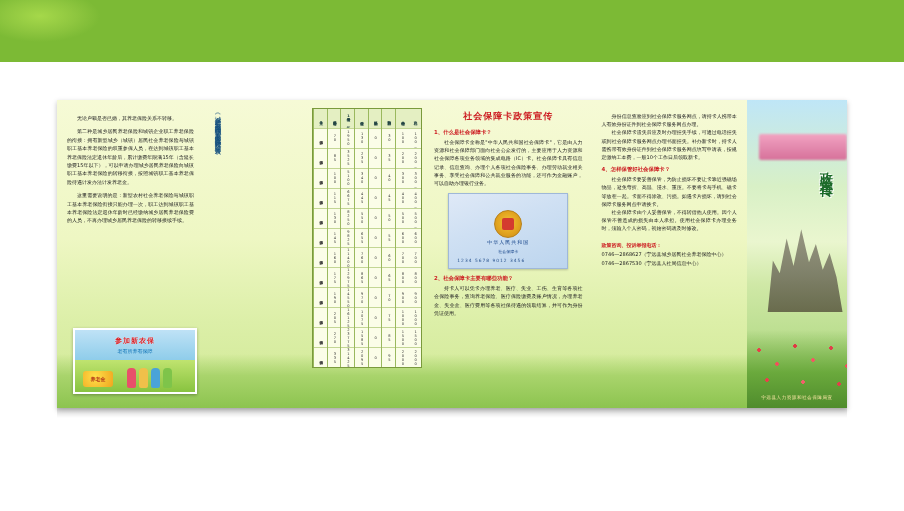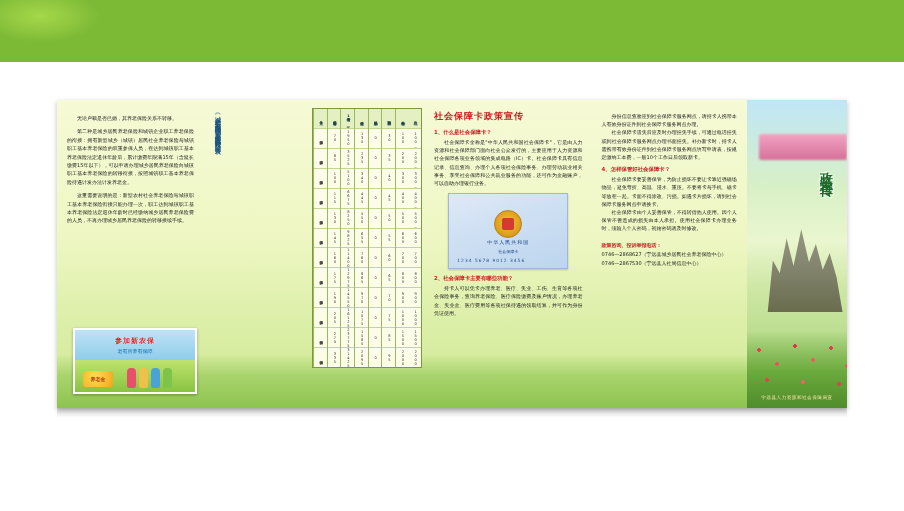--- a/index.html
+++ b/index.html
@@ -105,21 +105,21 @@
     font-size:3.6px;line-height:1.05;color:#333;
     writing-mode:vertical-rl;text-orientation:upright;
     display:flex;align-items:center;justify-content:center;
     overflow:hidden;padding:1px 0;
   }
   .tcell.head{background:#e4efc2;font-weight:bold;color:#244;}
   .tcell:first-child{border-top:none;}
   
   .p4{width:196px;padding:10px 9px;}
   .p4 h1{
-    margin:0 0 6px 0;font-size:9px;color:#cc1b20;
+    margin:0 0 6px 0;text-align:center;font-size:9px;color:#cc1b20;
     letter-spacing:1px;font-weight:bold;
   }
   .q{
     font-size:5.4px;color:#cc1b20;font-weight:bold;margin:5px 0 2px 0;
   }
   .a{
     font-size:5px;line-height:8.2px;color:#222;text-align:justify;text-indent:10px;margin:0;
   }
   .card-img{
     margin:6px auto;width:118px;height:74px;border:1px solid #9fb8d8;

